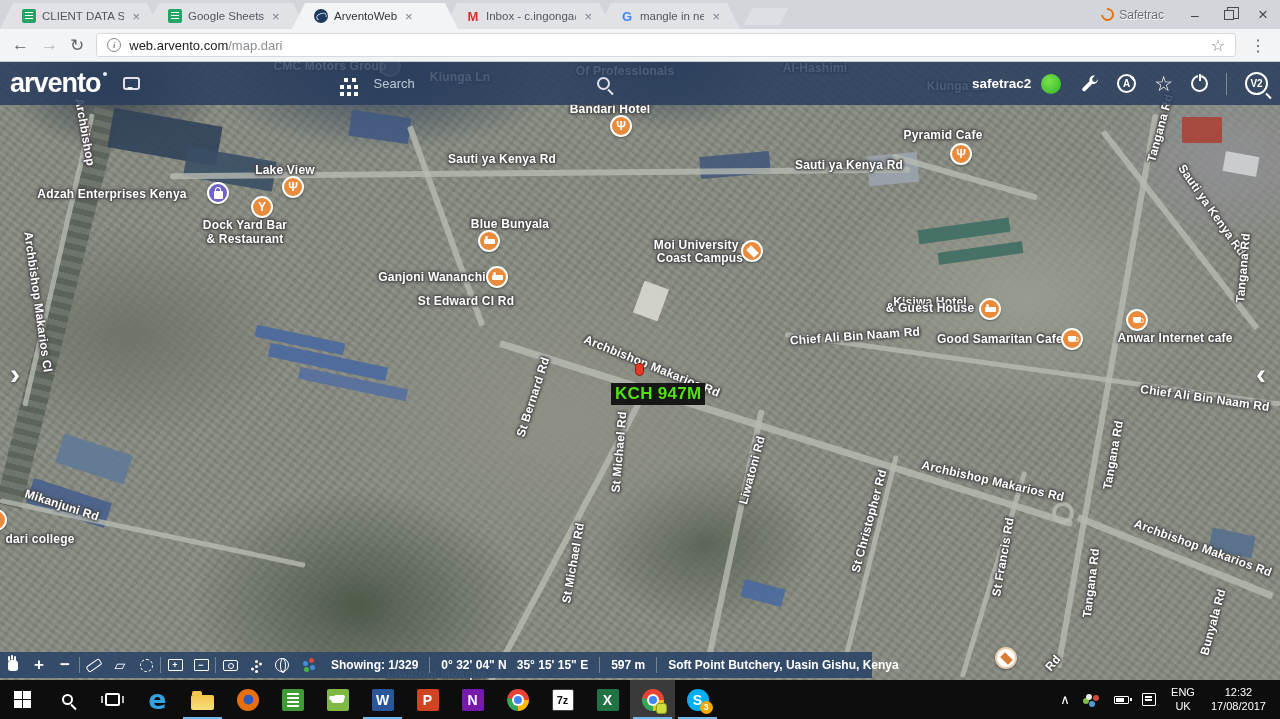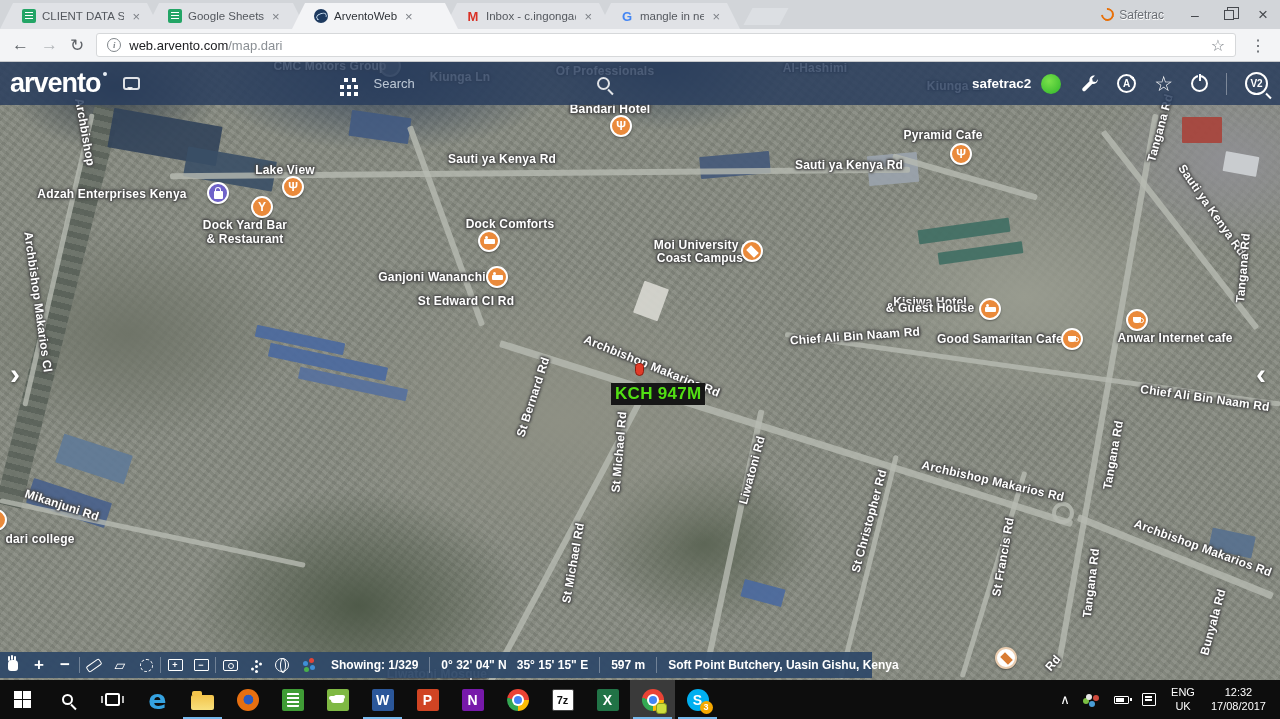--- a/index.html
+++ b/index.html
@@ -258,30 +258,30 @@
     <div class="road" style="left:1104px;top:48px;width:6px;height:562px;transform:rotate(10deg)"></div>
     <div class="road" style="left:866px;top:390px;width:5px;height:230px;transform:rotate(14deg)"></div>
     <div class="road" style="left:991px;top:405px;width:5px;height:215px;transform:rotate(17deg)"></div>
     <div class="road" style="left:785px;top:270px;width:500px;height:5px;transform:rotate(8deg);transform-origin:left center"></div>
     <div class="road" style="left:56px;top:48px;width:5px;height:300px;transform:rotate(13deg)"></div>
     <div class="road" style="left:0;top:436px;width:312px;height:5px;transform:rotate(12deg);transform-origin:left center"></div>
     <div class="roundabout"></div>
 
     <div class="mlabel" style="left:330px;top:4px">CMC Motors Group</div>
     <div class="mlabel" style="left:460px;top:15px">Kiunga Ln</div>
-    <div class="mlabel" style="left:605px;top:9px">Of Professionals</div>
+    <div class="mlabel" style="left:625px;top:9px">Of Professionals</div>
     <div class="mlabel" style="left:815px;top:6px">Al-Hashimi</div>
     <div class="mlabel" style="left:957px;top:24px">Kiunga Ln</div>
     <div class="mlabel" style="left:610px;top:47px">Bandari Hotel</div>
     <div class="mlabel" style="left:285px;top:108px">Lake View</div>
     <div class="mlabel" style="left:112px;top:132px">Adzah Enterprises Kenya</div>
     <div class="mlabel" style="left:245px;top:163px">Dock Yard Bar</div>
     <div class="mlabel" style="left:245px;top:177px">&amp; Restaurant</div>
     <div class="mlabel" style="left:502px;top:97px">Sauti ya Kenya Rd</div>
-    <div class="mlabel" style="left:510px;top:162px">Dock Comforts</div>
+    <div class="mlabel" style="left:510px;top:162px">Blue Bunyala</div>
     <div class="mlabel" style="left:432px;top:215px">Ganjoni Wananchi</div>
     <div class="mlabel" style="left:466px;top:239px">St Edward Cl Rd</div>
     <div class="mlabel" style="left:700px;top:183px">Moi University -</div>
     <div class="mlabel" style="left:700px;top:196px">Coast Campus</div>
     <div class="mlabel" style="left:943px;top:73px">Pyramid Cafe</div>
     <div class="mlabel" style="left:849px;top:103px">Sauti ya Kenya Rd</div>
     <div class="mlabel" style="left:1212px;top:148px;--r:55deg">Sauti ya Kenya Rd</div>
     <div class="mlabel" style="left:930px;top:240px">Kisiwa Hotel</div>
     <div class="mlabel" style="left:930px;top:246px">&amp; Guest House</div>
     <div class="mlabel" style="left:1000px;top:277px">Good Samaritan Cafe</div>

